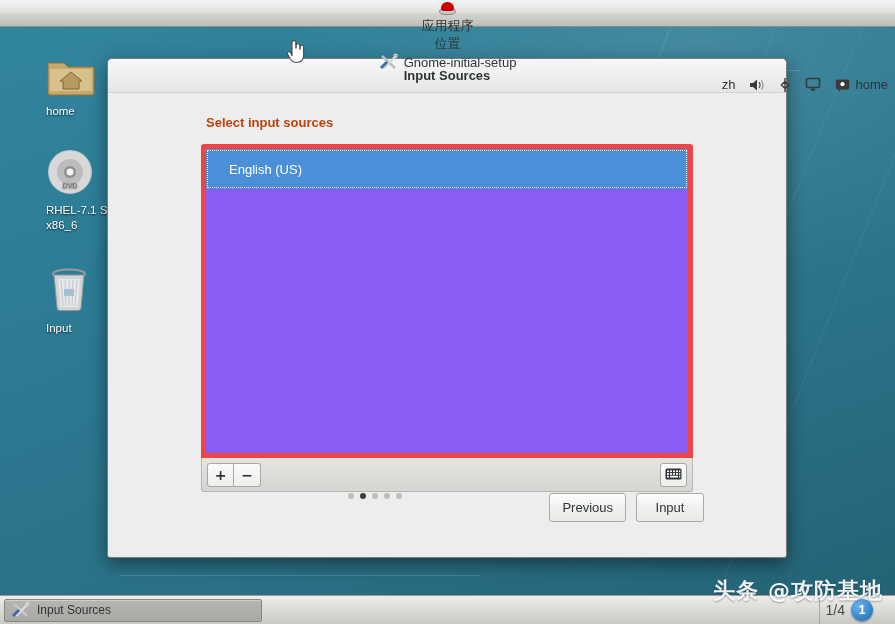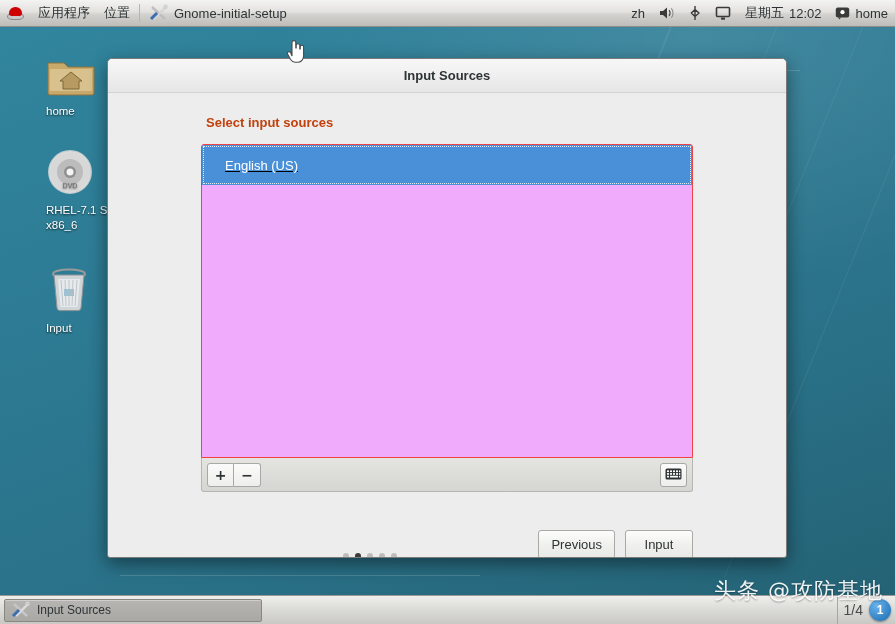--- a/index.html
+++ b/index.html
@@ -33,20 +33,21 @@
   }
 
   
   #top-panel {
     position: absolute; left: 0; top: 0; width: 895px; height: 27px;
     background: linear-gradient(to bottom, #f3f3f1 0%, #e3e2df 45%, #d3d2cf 55%, #bebdba 100%);
     border-bottom: 1px solid #8d8c89;
     display: flex; align-items: center;
     font-size: 13px; color: #2e3436;
     z-index: 40;
+    flex-direction: column;
   }
   .panel-item {
     display: flex; align-items: center;
     height: 27px;
     padding: 0 7px;
     gap: 5px;
     white-space: nowrap;
   }
   .panel-sep { width: 1px; height: 18px; background: #b5b4b1; margin: 0 2px; }
   .cjk { font-family: "DejaVu Sans", sans-serif; }
@@ -111,27 +112,26 @@
     position: relative;
     height: 466px;
   }
   #section-heading {
     font-size: 13px; font-weight: bold; color: #c2410c;
     margin: 0 0 14px 5px;
   }
 
   
   #list-frame {
-    border: 1px solid #ef4444;
+    border: 5px solid #ef4444;
     border-radius: 3px 3px 0 0;
-    background: #f0abfc;
+    background: #8b5cf6;
     height: 314px;
     overflow: hidden;
     position: relative;
-    text-decoration: underline;
   }
   .list-row {
     height: 40px;
     display: flex; align-items: center;
     padding-left: 23px;
     font-size: 13px;
     color: #2e3436;
     background: #ffffff;
   }
   .list-row.selected {
@@ -163,23 +163,23 @@
   .tb-btn.left { border-radius: 3px 0 0 3px; }
   .tb-btn.right { border-radius: 0 3px 3px 0; border-left: none; }
   .tb-spacer { flex: 1; }
   .tb-btn.icon {
     width: 27px; height: 24px; border-radius: 3px;
   }
 
   
   #dialog-footer {
     position: absolute;
-    left: 93px; right: 93px; bottom: 0;
+    left: 93px; right: 82px; bottom: 0;
     height: 66px;
-    display: flex; align-items: flex-end;
+    display: flex; align-items: flex-start;
   }
   #page-dots { display: flex; gap: 6px; margin: 0 auto; }
   #page-dots .dot {
     width: 6px; height: 6px; border-radius: 50%;
     background: #bdbdbb;
   }
   #page-dots .dot.active { background: #3c3c3a; }
   #footer-buttons { display: flex; gap: 10px; }
   .wiz-btn {
     min-width: 68px; height: 29px;
@@ -210,42 +210,42 @@
     background: linear-gradient(to bottom, #b6b5b2 0%, #a9a8a5 100%);
     border: 1px solid #87867f;
     border-radius: 2px;
     display: flex; align-items: center; gap: 6px;
     padding: 0 6px;
     font-size: 12px; color: #2e3436;
     box-shadow: 0 1px 0 rgba(255,255,255,0.35) inset;
     cursor: pointer;
   }
   #workspace-switcher {
-    margin-left: auto; margin-right: 0;
+    margin-left: auto; margin-right: 18px;
     height: 27px;
     display: flex; align-items: center;
     border-left: 1px solid #a8a7a4;
     padding: 0 4px 0 6px;
     gap: 6px;
   }
   #ws-label { font-size: 14px; color: #4a4a48; font-family: "Liberation Sans", sans-serif;}
   #ws-badge {
     width: 22px; height: 22px; border-radius: 50%;
     background: radial-gradient(circle at 35% 30%, #6ab3ec 0%, #2f7fc1 70%, #235f92 100%);
     color: #ffffff; font-size: 12px; font-weight: bold;
     display: flex; align-items: center; justify-content: center;
     box-shadow: 0 1px 2px rgba(0,0,0,0.4);
   }
 
   
   #watermark {
     position: absolute;
     right: 12px; bottom: 18px;
     font-family: "DejaVu Sans", sans-serif;
-    font-size: 22px; font-weight: normal;
+    font-size: 22px; font-weight: bold;
     color: rgba(255,255,255,0.92);
     text-shadow: 0 1px 2px rgba(0,0,0,0.35);
     z-index: 55;
     white-space: nowrap;
     letter-spacing: 1px;
   }
 </style>
 </head>
 <body>
 
@@ -324,24 +324,20 @@
 
       <div class="panel-item">
         <span>
           <svg class="disp" width="16" height="15" viewBox="0 0 16 15">
             <rect x="1.5" y="1.5" width="13" height="9" rx="1" fill="none" stroke="#3a3a38" stroke-width="1.6"></rect>
             <rect x="6" y="11.5" width="4" height="2.2" fill="#3a3a38"></rect>
           </svg>
         </span>
       </div>
 
-      <div class="panel-item cjk">
-        <span>星期五</span>
-        <span style="font-family:'Liberation Sans',sans-serif;">12:02</span>
-      </div>
 
       <div class="panel-item">
         <span>
           <svg class="usericon" width="15" height="14" viewBox="0 0 15 14">
             <rect x="0.8" y="1.5" width="13.4" height="10" rx="2" fill="#3a3a38"></rect>
             <path d="M3 11.4l1.6 2.2 1.4-2.2z" fill="#3a3a38"></path>
             <circle cx="7.5" cy="6.2" r="2.1" fill="#ffffff"></circle>
           </svg>
         </span>
         <span>home</span>

